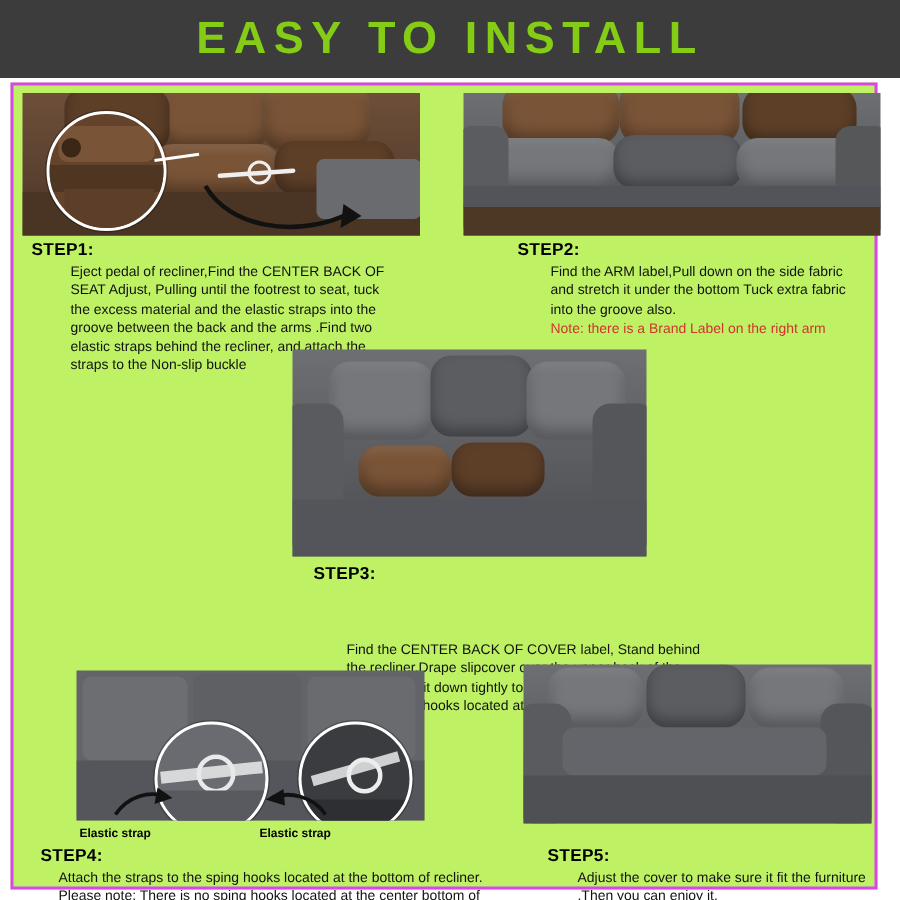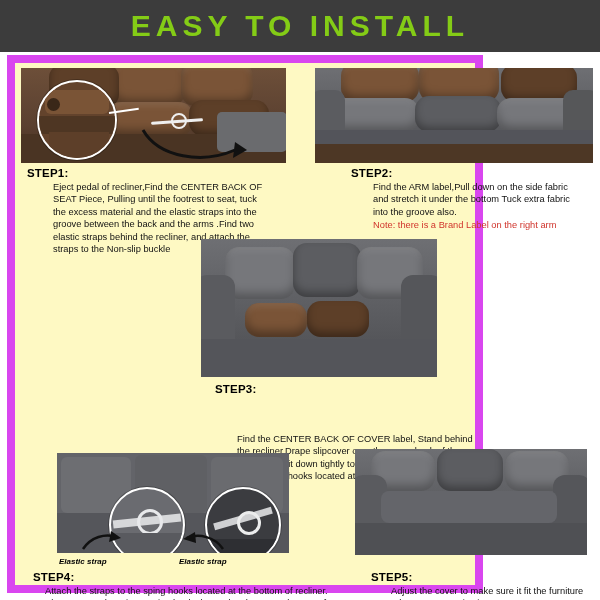--- a/index.html
+++ b/index.html
@@ -40,25 +40,25 @@
     letter-spacing: 5px;
     font-family: "Liberation Sans", sans-serif;
     white-space: nowrap;
   }
 
   
   .content {
     position: absolute;
     left: 7px;
     top: 55px;
-    width: 476px;
+    width: 578px;
     height: 538px;
-    border: 8px solid #d946ef;
+    border: 2px solid #d946ef;
     box-sizing: border-box;
-    background: #fef9c3;
+    background: #bef264;
   }
 
   
   .photo {
     position: absolute;
     overflow: hidden;
     background: #6f6f70;
   }
   .sofa-grey {
     background: linear-gradient(180deg, #6e6f73 0%, #5b5c60 55%, #4c4d51 100%);
@@ -104,21 +104,20 @@
     color: #111111;
   }
   .note-red {
     color: #d0342c;
   }
   .caption {
     position: absolute;
     font-size: 8px;
     font-weight: bold;
     color: #000000;
-    font-style: italic;
   }
 
   
   .circle-callout {
     position: absolute;
     border-radius: 50%;
     border: 2px solid #ffffff;
     overflow: hidden;
     box-shadow: 0 0 0 1px rgba(0,0,0,0.25);
   }
@@ -184,21 +183,21 @@
       <div class="cush grey" style="left:182px; top:30px; width:86px; height:34px;"></div>
 
       <div style="position:absolute; left:-4px; top:22px; width:34px; height:70px; background:#5b5c60; border-radius:10px;"></div>
       <div style="position:absolute; left:248px; top:22px; width:36px; height:70px; background:#565759; border-radius:10px;"></div>
 
       <div style="position:absolute; left:0; top:74px; width:278px; height:22px; background:#4d3725;"></div>
       <div style="position:absolute; left:0; top:62px; width:278px; height:14px; background:#53545a;"></div>
     </div>
 
     <div class="step-label" style="left:12px; top:104px;">STEP1:</div>
-    <div class="step-text" style="left:38px; top:118px; width:210px;">Eject pedal of recliner,Find the CENTER BACK OF SEAT Piece, Pulling until the footrest to seat, tuck the excess material and the elastic straps into the groove between the back and the arms .Find two elastic straps behind the recliner, and attach the straps to the Non-slip buckle</div>
+    <div class="step-text" style="left:38px; top:118px; width:210px;">Eject pedal of recliner,Find the CENTER BACK OF SEAT Adjust, Pulling until the footrest to seat, tuck the excess material and the elastic straps into the groove between the back and the arms .Find two elastic straps behind the recliner, and attach the straps to the Non-slip buckle</div>
 
     <div class="step-label" style="left:336px; top:104px;text-align:right;">STEP2:</div>
     <div class="step-text note-red" style="left:358px; top:156px; width:216px;">Note: there is a Brand Label  on the right arm</div>
     <div class="step-text" style="left:358px; top:118px; width:208px;">Find the ARM label,Pull down on the side fabric and stretch it under the bottom Tuck extra fabric into the groove also.</div>
 
     <div class="photo sofa-grey" style="left:186px; top:176px; width:236px; height:138px;">
 
       <div class="cush brown" style="left:44px; top:64px; width:62px; height:34px;"></div>
       <div class="cush brown-dark" style="left:106px; top:62px; width:62px; height:36px;"></div>
 

